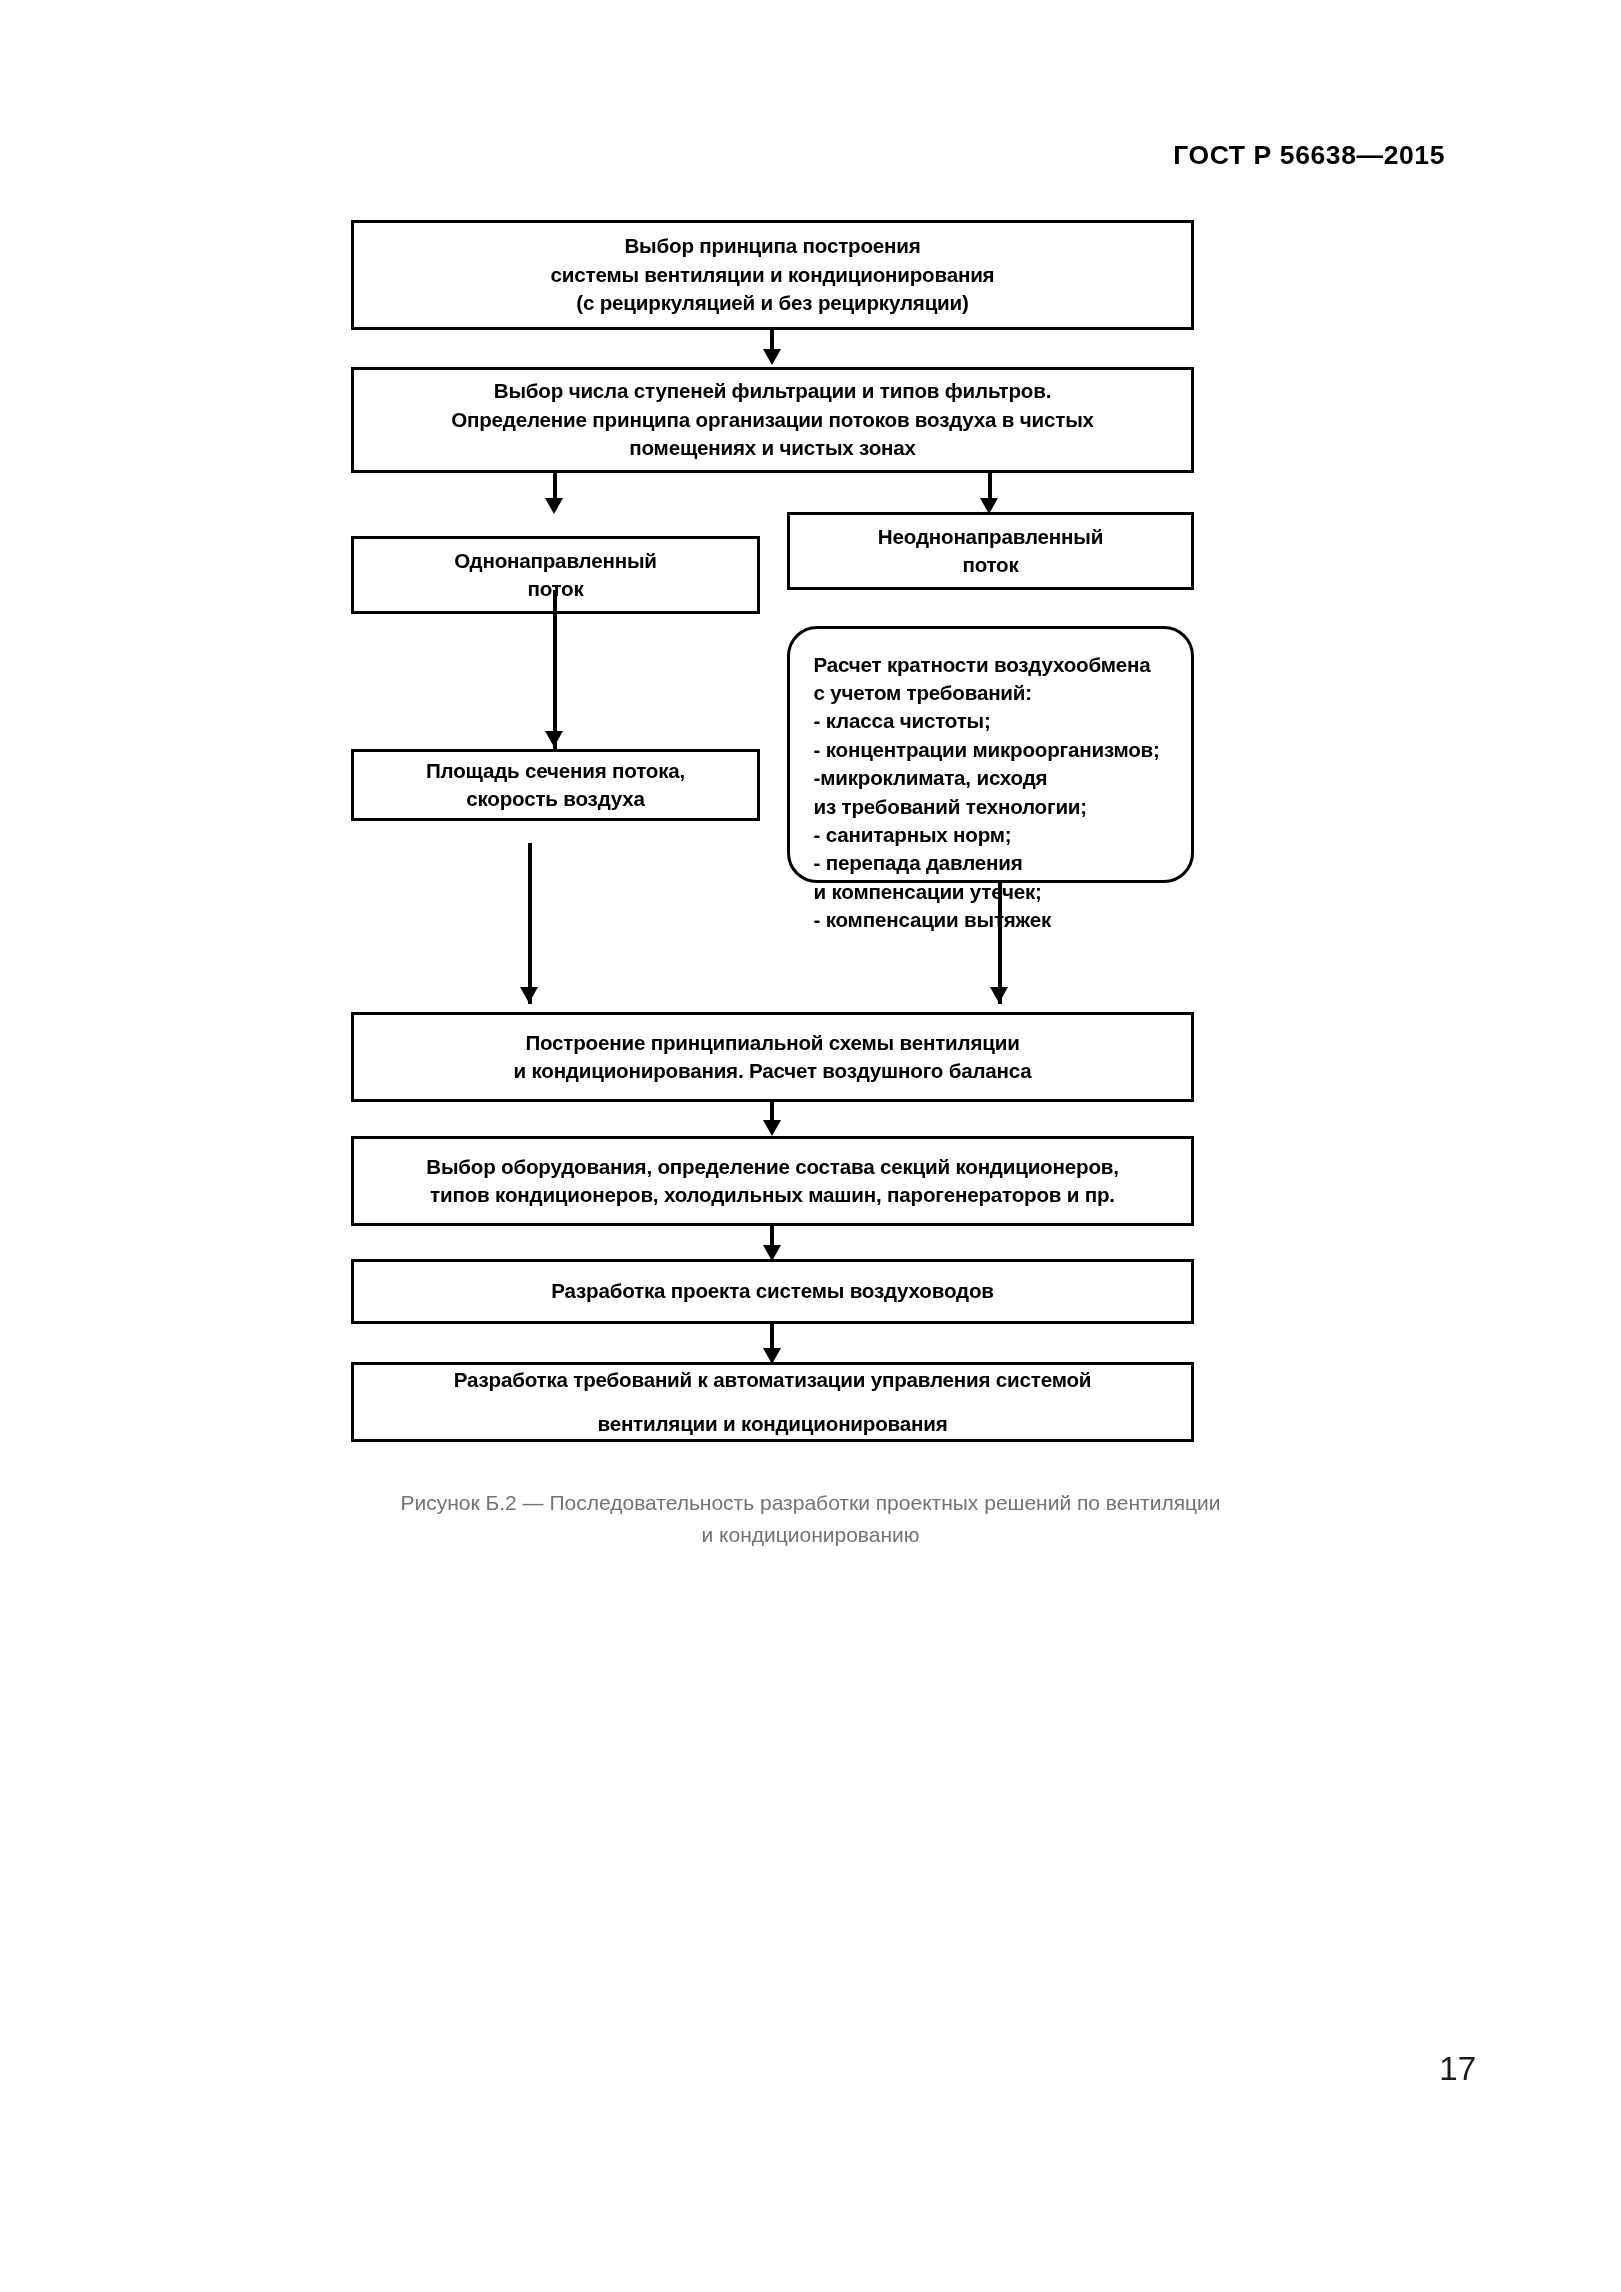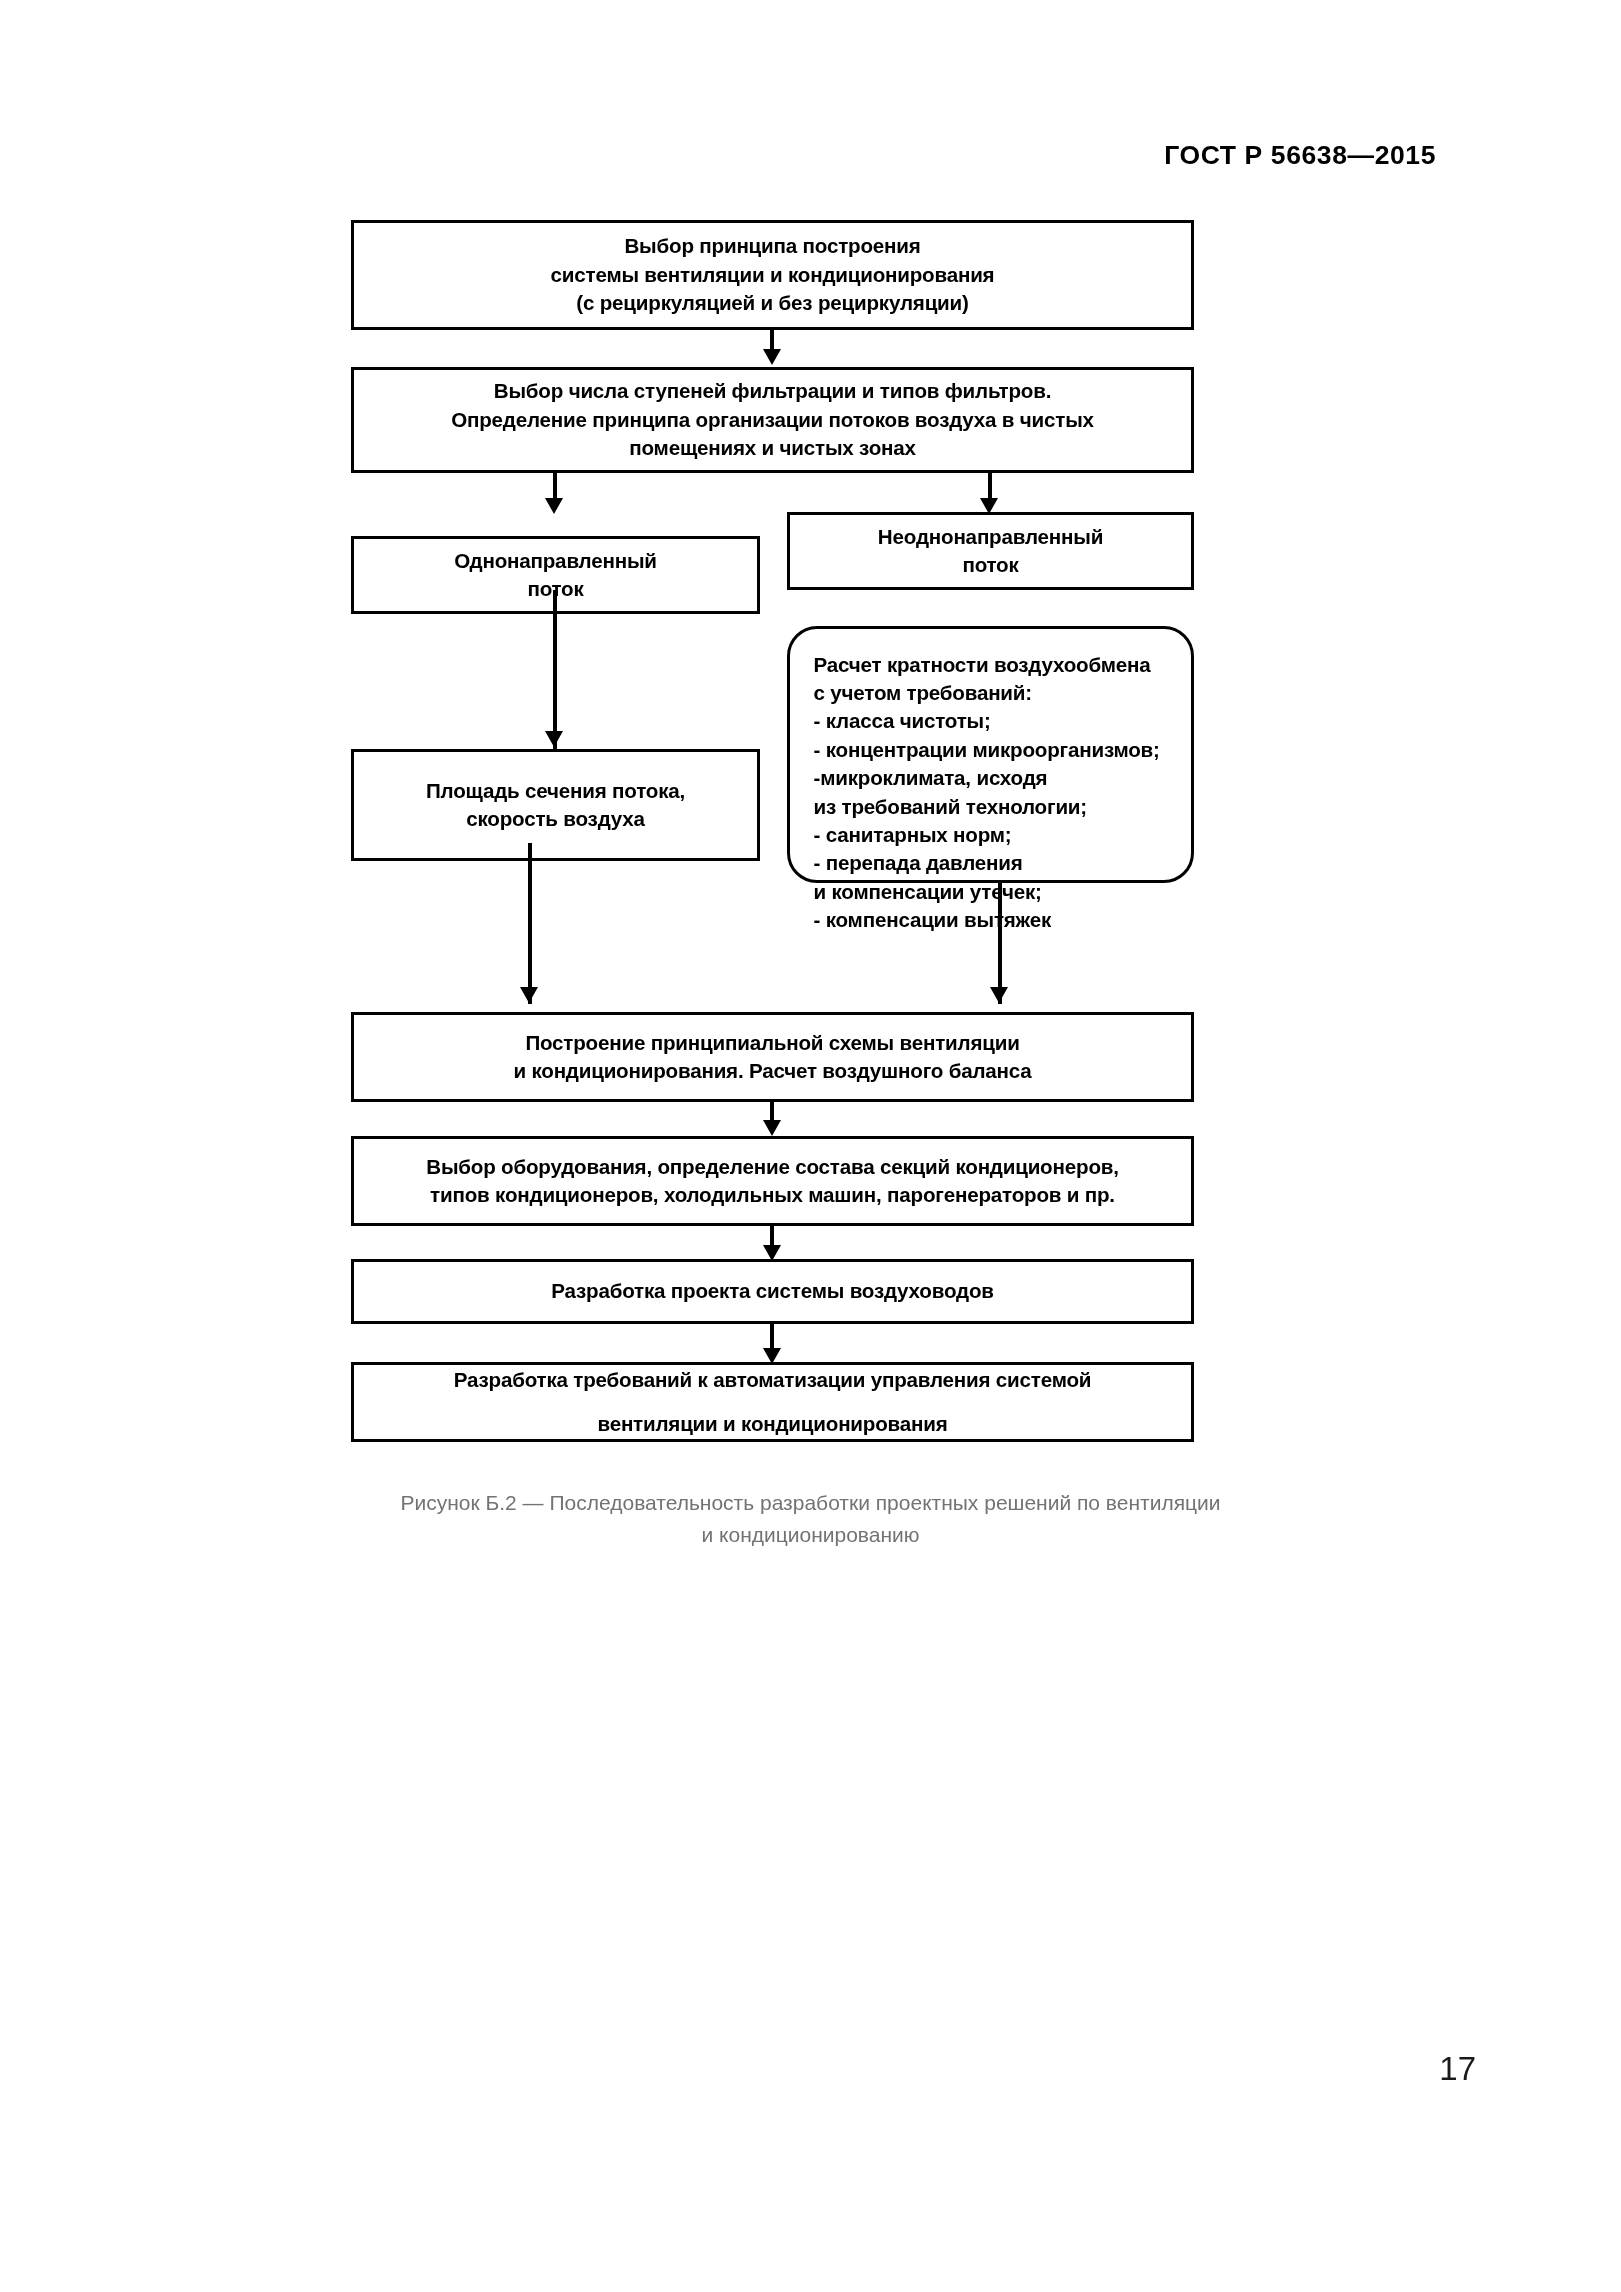--- a/index.html
+++ b/index.html
@@ -13,21 +13,21 @@
     position: relative;
     font-family: "Liberation Sans", sans-serif;
     color: #000000;
     overflow: hidden;
   }
 
   
   .doc-header {
     position: absolute;
     top: 140px;
-    right: 185px;
+    right: 176px;
     font-size: 26.5px;
     font-weight: bold;
     letter-spacing: 0.6px;
     white-space: nowrap;
   }
 
   
   .flow {
     position: absolute;
     left: 0;
@@ -148,21 +148,21 @@
     <span class="ln">- класса чистоты;</span>
     <span class="ln">- концентрации микроорганизмов;</span>
     <span class="ln">-микроклимата, исходя</span>
     <span class="ln"> из требований технологии;</span>
     <span class="ln">- санитарных норм;</span>
     <span class="ln">- перепада давления</span>
     <span class="ln">  и компенсации утечек;</span>
     <span class="ln">- компенсации вытяжек</span>
   </div>
 
-  <div class="node" style="left:351px; top:749px; width:409px; height:112px;">
+  <div class="node" style="left:351px; top:749px; width:409px; height:72px;">
     <span class="ln">Площадь сечения потока,</span>
     <span class="ln">скорость воздуха</span>
   </div>
 
   <div class="conn" style="left:528px; top:843px; height:161px;"></div>
   <div class="arrowhead" style="left:520px; top:987px;"></div>
 
   <div class="conn" style="left:998px; top:883px; height:121px;"></div>
   <div class="arrowhead" style="left:990px; top:987px;"></div>
 

